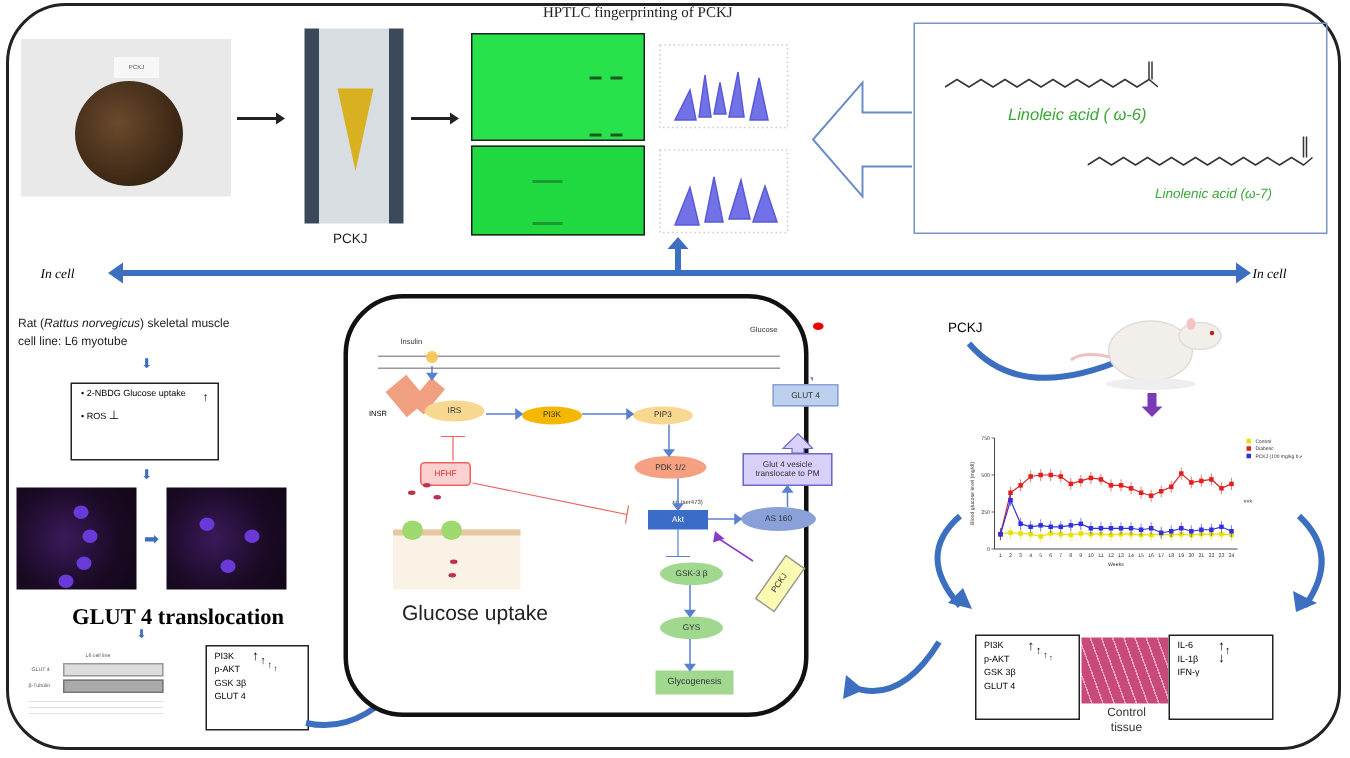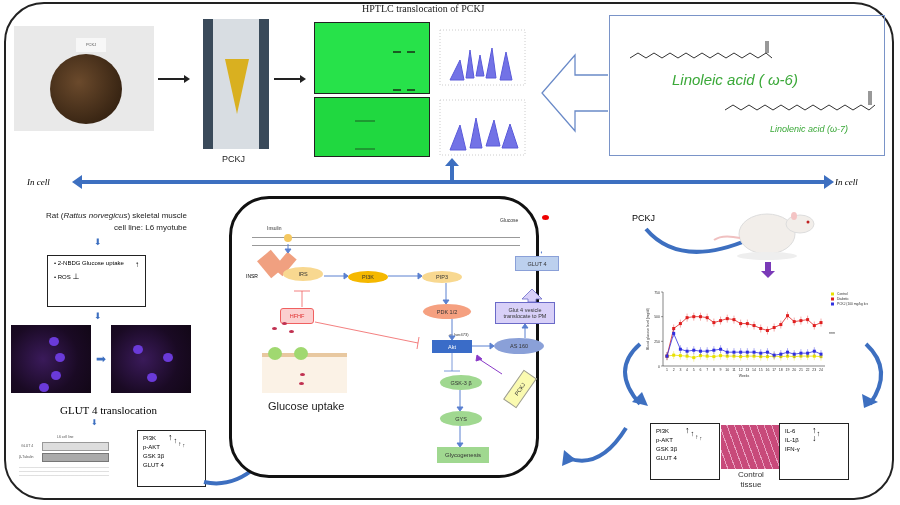--- a/index.html
+++ b/index.html
@@ -22,21 +22,21 @@
   .ell{border-radius:50%;}
   .box{border:1px solid #222;background:#fff;box-sizing:border-box;}
   .cell-img{position:absolute;width:80px;height:68px;background:radial-gradient(circle at 40% 50%,#3a1a5a,#1a0a24 60%,#120716);}
   .nuc{position:absolute;width:10px;height:9px;border-radius:50%;background:#6a3ad8;}
 </style>
 </head>
 <body>
 
 <div class="outer"></div>
 
-<div class="abs serif lbl" style="left:362px;top:3px;font-size:10px;">HPTLC translocation of PCKJ</div>
+<div class="abs serif lbl" style="left:362px;top:3px;font-size:10px;">HPTLC fingerprinting of PCKJ</div>
 
 <div class="abs photo-seeds">
   <div class="seed-label">PCKJ</div>
   <div class="seed-pile"></div>
 </div>
 <div class="arrow-line" style="left:158px;top:78px;width:28px;"></div>
 <div class="abs" style="left:184px;top:75px;width:0;height:0;border-left:6px solid #222;border-top:4px solid transparent;border-bottom:4px solid transparent;"></div>
 
 <div class="abs photo-pckj">
   <div class="funnel"></div>
@@ -68,38 +68,38 @@
 <svg class="abs" style="left:540px;top:15px;" width="70" height="130">
   <path d="M68 60 L35 60 L35 40 L2 78 L35 116 L35 96 L68 96" fill="#fff" stroke="#6a8ac8" stroke-width="1.3"></path>
 </svg>
 
 <div class="abs" style="left:609px;top:15px;width:274px;height:139px;border:1px solid #7a94c8;">
   <svg class="abs" style="left:20px;top:22px;" width="160" height="30">
     <polyline points="0,20 8,15 16,20 24,15 32,20 40,15 48,20 56,15 64,20 72,15 80,20 88,15 96,20 104,15 112,20 120,15 128,20 136,15 142,20" fill="none" stroke="#333" stroke-width="1"></polyline>
     <line x1="136" y1="15" x2="136" y2="3" stroke="#333"></line>
     <line x1="138" y1="15" x2="138" y2="3" stroke="#333"></line>
   </svg>
-  <div class="abs" style="left:62px;top:55px;font-size:15px;font-style:italic;color:#3aa838;">Linoleic acid ( ω-6)</div>
+  <div class="abs" style="left:62px;top:55px;font-size:11px;font-style:italic;color:#3aa838;">Linoleic acid ( ω-6)</div>
   <svg class="abs" style="left:115px;top:70px;" width="160" height="34">
     <polyline points="0,24 8,19 16,24 24,19 32,24 40,19 48,24 56,19 64,24 72,19 80,24 88,19 96,24 104,19 112,24 120,19 128,24 136,19 144,24 150,19" fill="none" stroke="#333" stroke-width="1"></polyline>
     <line x1="144" y1="19" x2="144" y2="5" stroke="#333"></line>
     <line x1="146" y1="19" x2="146" y2="5" stroke="#333"></line>
   </svg>
   <div class="abs" style="left:160px;top:108px;font-size:9px;font-style:italic;color:#3aa838;">Linolenic acid (ω-7)</div>
 </div>
 
 <div class="abs serif" style="left:27px;top:177px;font-size:9px;font-style:italic;">In cell</div>
 <div class="blue-line" style="left:80px;top:180px;width:744px;"></div>
 <div class="abs" style="left:72px;top:175px;width:0;height:0;border-right:10px solid #3d6fc0;border-top:7px solid transparent;border-bottom:7px solid transparent;"></div>
 <div class="abs" style="left:824px;top:175px;width:0;height:0;border-left:10px solid #3d6fc0;border-top:7px solid transparent;border-bottom:7px solid transparent;"></div>
 <div class="abs" style="left:450px;top:164px;width:4px;height:16px;background:#3d6fc0;"></div>
 <div class="abs" style="left:445px;top:158px;width:0;height:0;border-bottom:8px solid #3d6fc0;border-left:7px solid transparent;border-right:7px solid transparent;"></div>
 <div class="abs serif" style="left:835px;top:177px;font-size:9px;font-style:italic;">In cell</div>
 
-<div class="abs lbl" style="left:12px;top:210px;width:175px;text-align:right;font-size:8px;line-height:12px;">
+<div class="abs lbl" style="left:12px;top:210px;width:175px;text-align:left;font-size:8px;line-height:12px;">
   <span>Rat (</span><i>Rattus norvegicus</i><span>) skeletal muscle</span><br>
   <span>cell line: L6 myotube</span>
 </div>
 <div class="abs" style="left:94px;top:237px;font-size:9px;color:#3d6fc0;">⬇</div>
 <div class="abs box" style="left:47px;top:255px;width:99px;height:52px;font-size:6px;padding:4px 6px;">
   <div>• <span>2-NBDG Glucose uptake</span> <span style="float:right;font-size:8px;">↑</span></div>
   <div style="margin-top:6px;">• <span>ROS</span> <span style="font-size:8px;">⊥</span></div>
 </div>
 <div class="abs" style="left:94px;top:311px;font-size:9px;color:#3d6fc0;">⬇</div>
 
@@ -109,21 +109,21 @@
   <div class="nuc" style="left:40px;top:46px;"></div>
   <div class="nuc" style="left:28px;top:58px;"></div>
 </div>
 <div class="abs" style="left:96px;top:352px;font-size:12px;color:#3d6fc0;">➡</div>
 <div class="cell-img" style="left:111px;top:325px;">
   <div class="nuc" style="left:22px;top:20px;"></div>
   <div class="nuc" style="left:52px;top:28px;"></div>
   <div class="nuc" style="left:36px;top:48px;"></div>
 </div>
 
-<div class="abs serif" style="left:60px;top:404px;font-size:11px;">GLUT 4 translocation</div>
+<div class="abs serif" style="left:48px;top:404px;font-size:15px;font-weight:bold;">GLUT 4 translocation</div>
 <div class="abs" style="left:91px;top:418px;font-size:8px;color:#3d6fc0;">⬇</div>
 
 <div class="abs" style="left:15px;top:435px;width:100px;height:46px;font-size:3.5px;color:#555;">
   <div style="position:absolute;left:42px;top:0;">L6 cell line</div>
   <div style="position:absolute;left:6px;top:9px;">GLUT 4</div>
   <div style="position:absolute;left:27px;top:7px;width:65px;height:7px;background:#ddd;border:1px solid #999;"></div>
   <div style="position:absolute;left:4px;top:20px;">β-Tubulin</div>
   <div style="position:absolute;left:27px;top:18px;width:65px;height:7px;background:#aaa;border:1px solid #777;"></div>
   <div style="position:absolute;left:4px;top:30px;width:90px;height:14px;background:repeating-linear-gradient(0deg,#fff 0 3px,#ccc 3px 4px);opacity:.6;"></div>
 </div>
@@ -210,21 +210,21 @@
   <div class="abs" style="left:30px;top:218px;width:85px;height:68px;"></div>
   <div class="abs" style="left:30px;top:154px;width:85px;height:40px;background:#fbf2e6;"></div>
   <div class="abs" style="left:30px;top:154px;width:85px;height:4px;background:#e8c8a0;"></div>
   <div class="abs" style="left:36px;top:148px;width:14px;height:13px;border-radius:50%;background:#a0d870;"></div>
   <div class="abs" style="left:62px;top:148px;width:14px;height:13px;border-radius:50%;background:#a0d870;"></div>
   <div class="abs" style="left:40px;top:128px;width:5px;height:3px;border-radius:50%;background:#c03050;"></div>
   <div class="abs" style="left:50px;top:123px;width:5px;height:3px;border-radius:50%;background:#c03050;"></div>
   <div class="abs" style="left:57px;top:131px;width:5px;height:3px;border-radius:50%;background:#c03050;"></div>
   <div class="abs" style="left:68px;top:174px;width:5px;height:3px;border-radius:50%;background:#c03050;"></div>
   <div class="abs" style="left:67px;top:183px;width:5px;height:3px;border-radius:50%;background:#c03050;"></div>
-  <div class="abs" style="left:36px;top:201px;font-size:11px;color:#222;">Glucose uptake</div>
+  <div class="abs" style="left:36px;top:201px;font-size:14px;color:#222;">Glucose uptake</div>
 </div>
 
 <div class="abs" style="left:632px;top:213px;font-size:9px;">PCKJ</div>
 <svg class="abs" style="left:640px;top:225px;" width="120" height="40">
   <path d="M6 4 Q40 44 110 14" fill="none" stroke="#3d6fc0" stroke-width="4"></path>
   <path d="M104 8 L118 8 L110 20 Z" fill="#3d6fc0"></path>
 </svg>
 <svg class="abs" style="left:712px;top:200px;" width="110" height="62">
   <ellipse cx="55" cy="34" rx="28" ry="20" fill="#f2eeea" stroke="#ddd"></ellipse>
   <ellipse cx="88" cy="24" rx="14" ry="9" fill="#f2eeea" stroke="#ddd"></ellipse>

